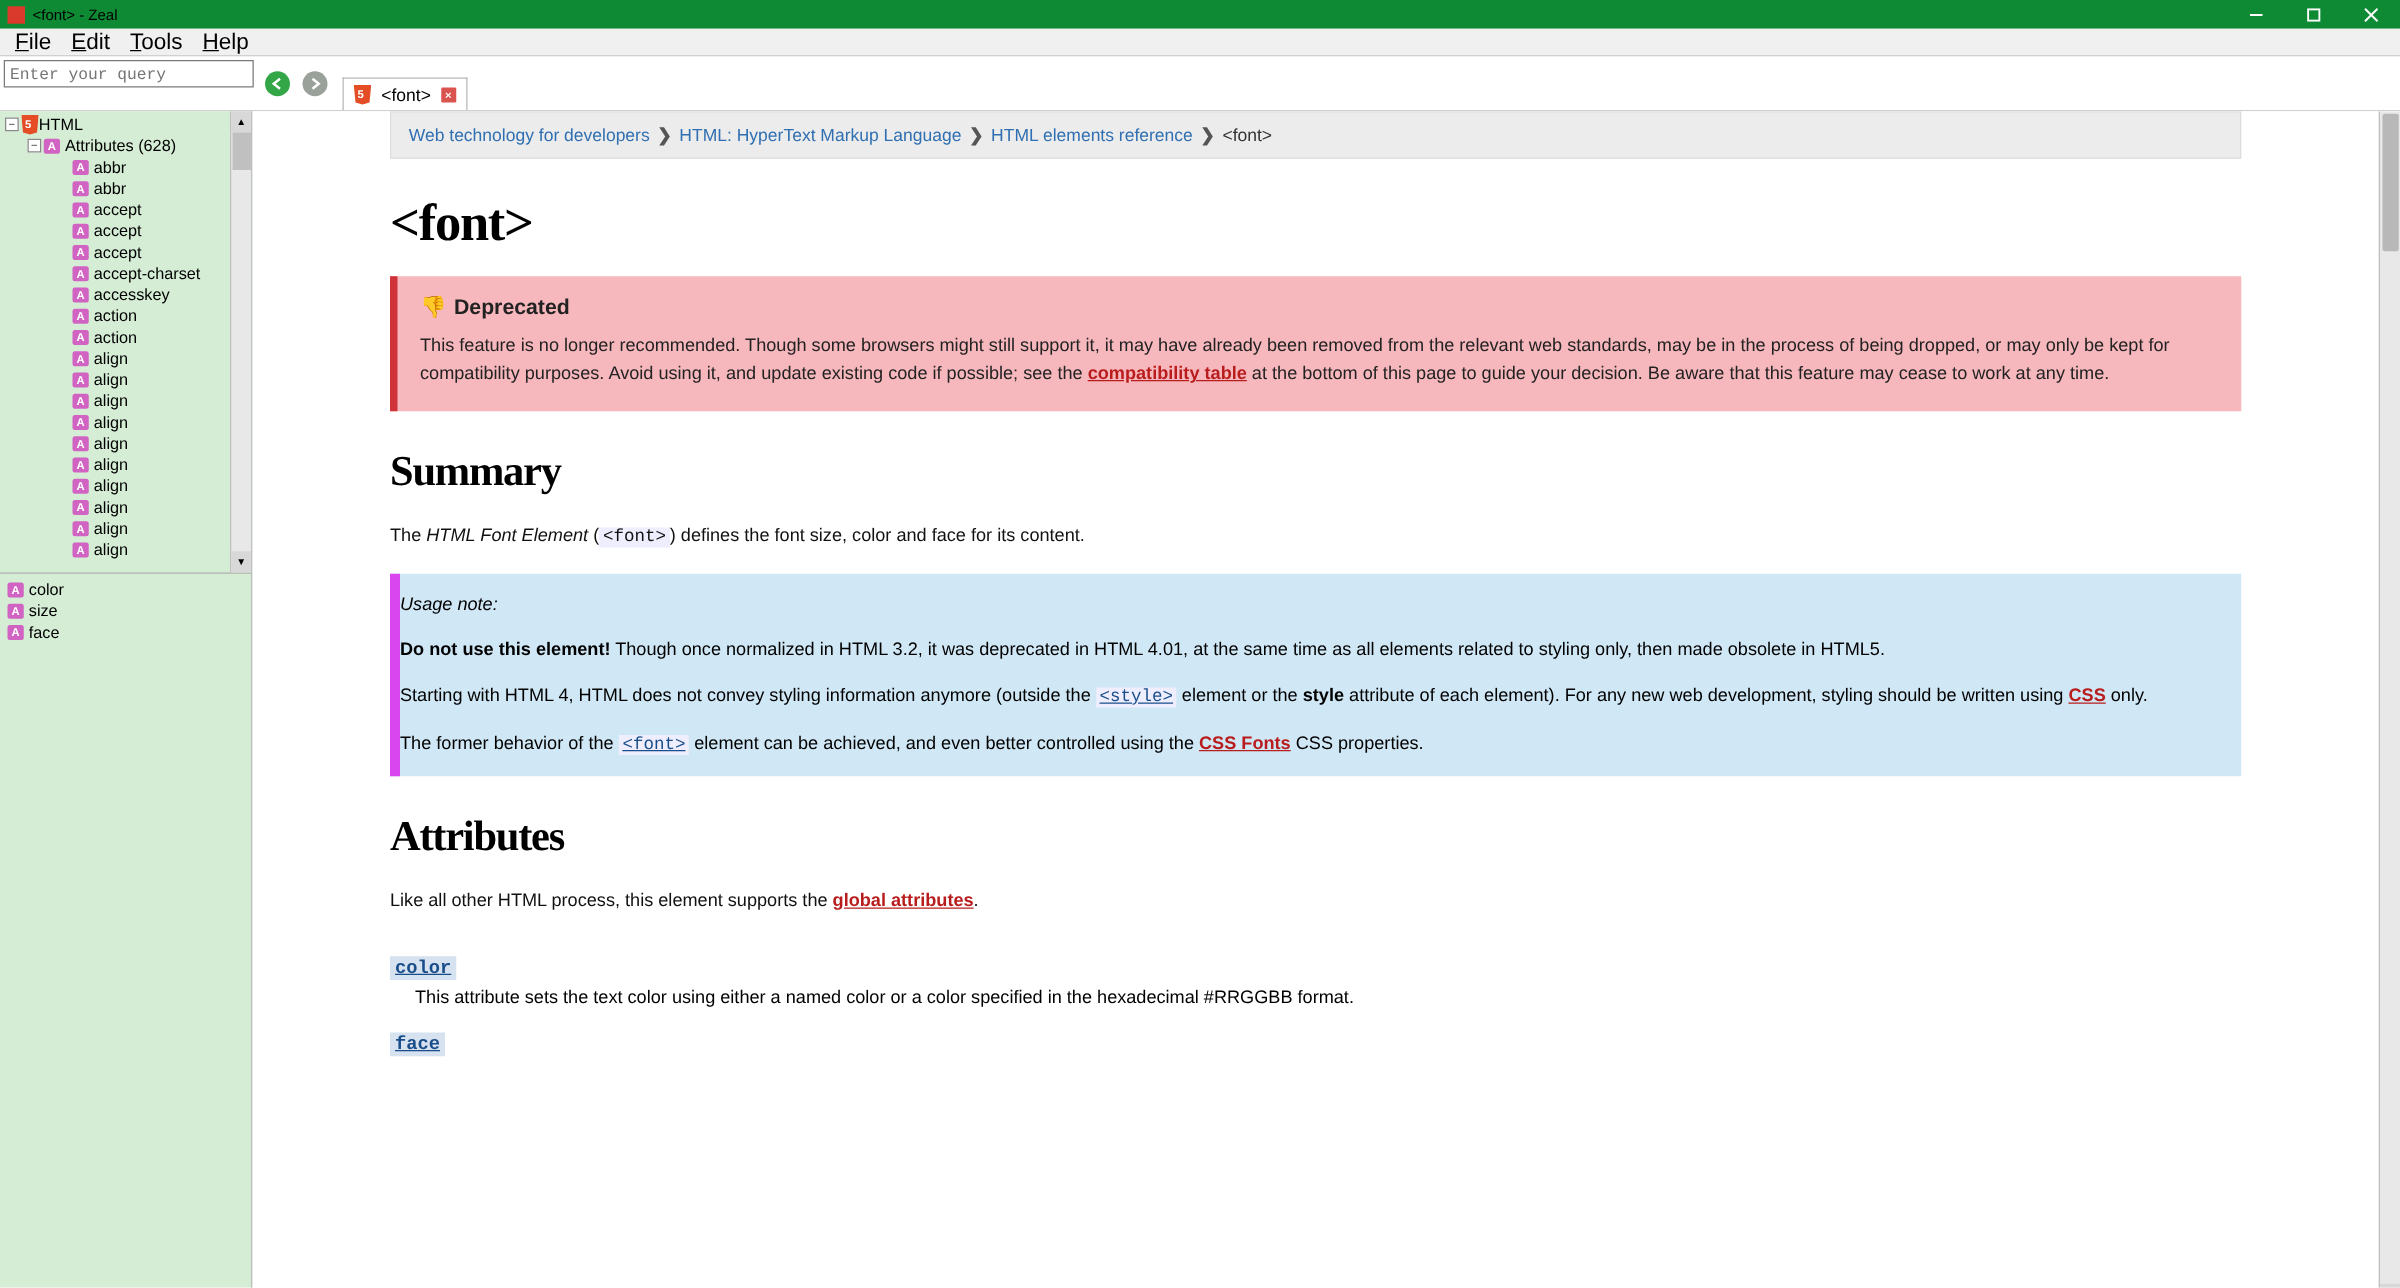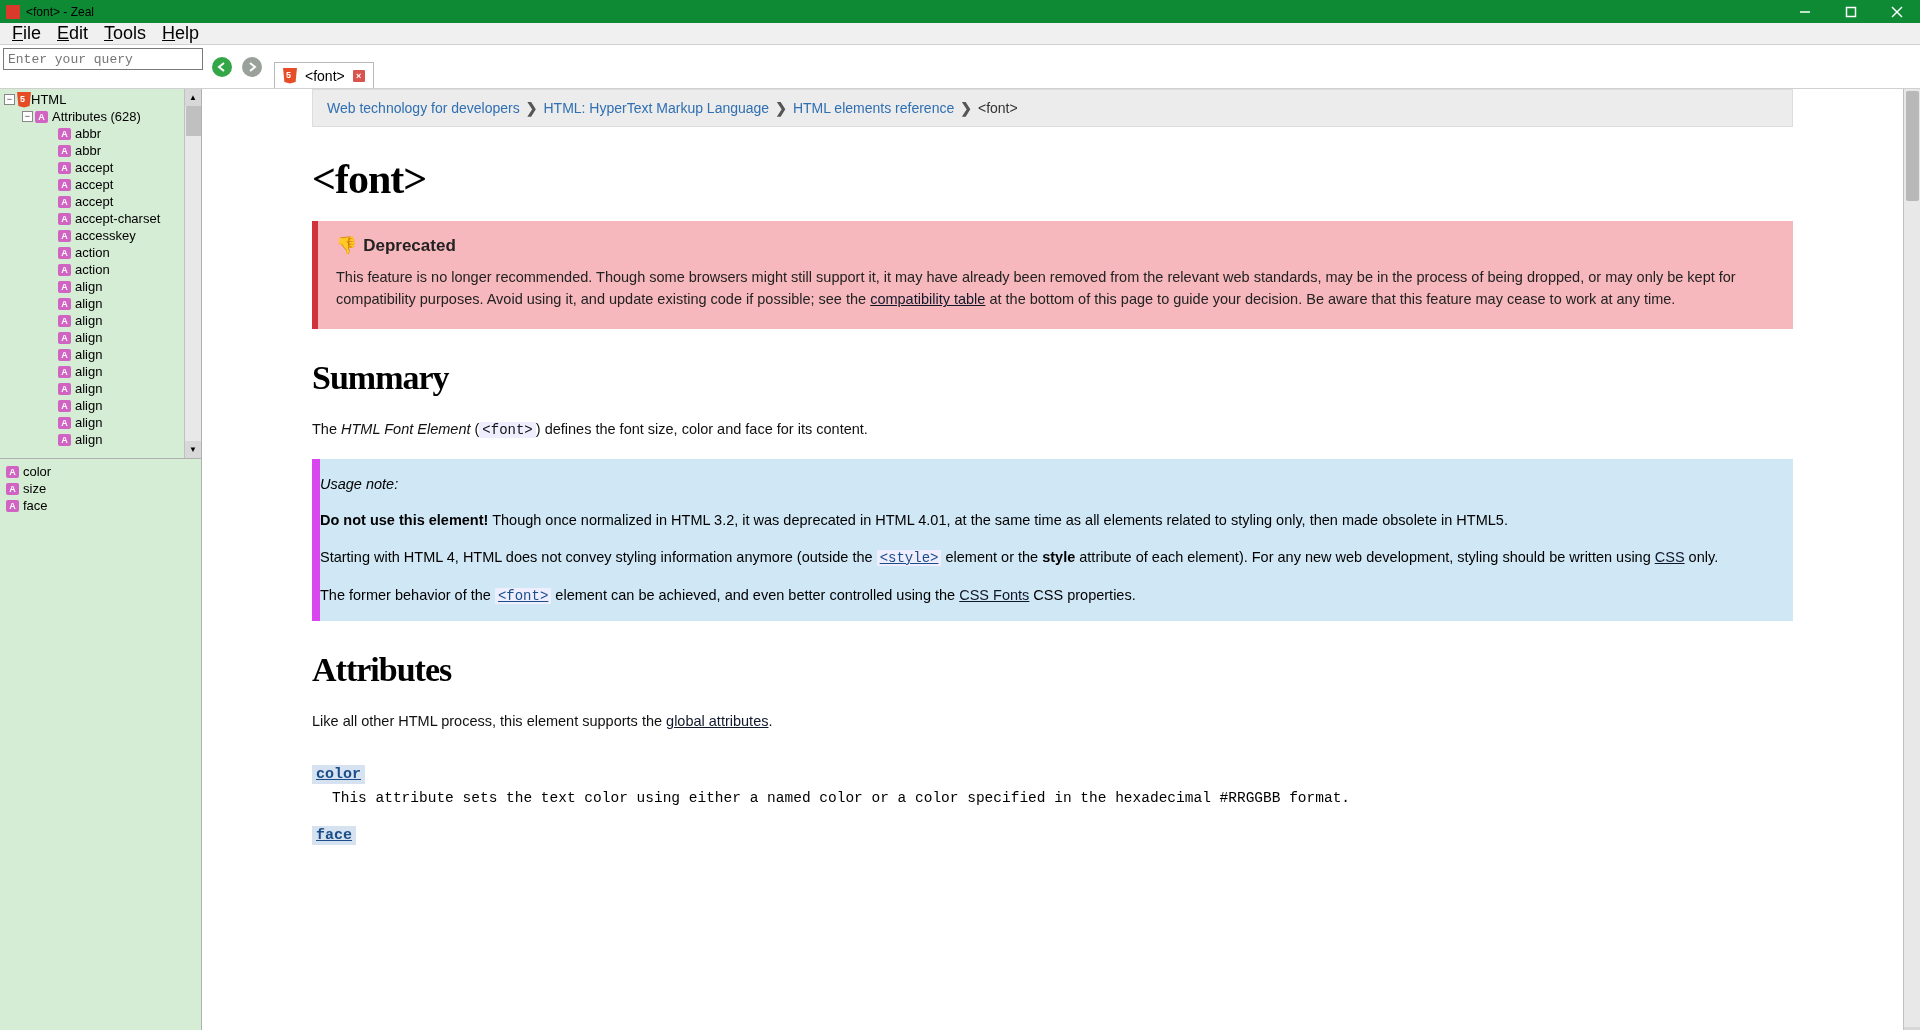--- a/index.html
+++ b/index.html
@@ -48,30 +48,30 @@
 .content { flex: 1; position: relative; overflow: hidden; background:#fff;}
 .content-inner { position:absolute; left:0; top:0; right:17px; bottom:0; overflow:hidden;}
 .page { padding: 0 110px 40px 110px; }
 .crumbs { background:#ececec; border:1px solid #ddd; padding: 10px 14px; margin-top:0; font-size:14px; color:#333;}
 .crumbs a { color:#2f6fb2; text-decoration:none; cursor:pointer;}
 .crumbs .sep { margin:0 6px; color:#555; font-weight:bold;}
 h1.page-title { font-family: Georgia, "Times New Roman", serif; font-weight:bold; font-size:42px; margin:28px 0 18px 0; letter-spacing:-1px;}
 .deprecated { background:#f7b8bd; border-left:6px solid #d0343a; padding:14px 18px 18px 18px; color:#222;}
 .deprecated .hd { font-weight:bold; font-size:17px; display:flex; align-items:center; gap:6px; margin-bottom:10px;}
 .deprecated p { font-size:14.5px; line-height:1.55;}
-.deprecated a, .note a, .plain a { color:#0f172a; text-decoration:underline; cursor:pointer;}
+.deprecated a, .note a, .plain a { color:#b91c1c; text-decoration:underline; cursor:pointer;font-weight:bold;}
 h2.sec { font-family: Georgia, serif; font-size:34px; font-weight:bold; margin:30px 0 22px 0; letter-spacing:-1px;}
 p.plain { font-size:14.5px; line-height:1.5; margin-bottom:18px; color:#111;}
 code.inline { font-family:"Courier New",monospace; background:#eef; padding:0 3px; font-size:14px;}
 .note { background:#d0e7f5; border-left:8px solid #d946ef; padding:14px 0; font-size:14.5px; line-height:1.55;}
 .note p { margin-bottom:14px;}
 .note p:last-child{margin-bottom:0;}
 .note em{font-style:italic;}
 .attr-name { display:inline-block; font-family:"Courier New",monospace; background:#d6e2ef; color:#1a4e8a; text-decoration:underline; font-weight:bold; padding:1px 4px; margin-top:14px; font-size:15px;}
-.attr-desc { font-size:14.5px; margin:6px 0 6px 20px;font-family:Liberation Mono, monospace;}
+.attr-desc { font-size:14.5px; margin:6px 0 6px 20px;}
 
 .content-scroll { position:absolute; right:0; top:0; width:17px; height:100%; background:#e8e8e8; border-left:1px solid #c0c0c0;}
 .content-scroll .thumb{position:absolute;top:2px;width:13px;left:2px;height:110px;background:#b8b8b8;border-radius:2px;}
 .content-scroll .dn{position:absolute;bottom:0;width:100%;height:17px;background:#d8d8d8;display:flex;align-items:center;justify-content:center;font-size:8px;}
 </style>
 </head>
 <body>
 
 <div class="titlebar">
   <span class="app-icon"></span>

